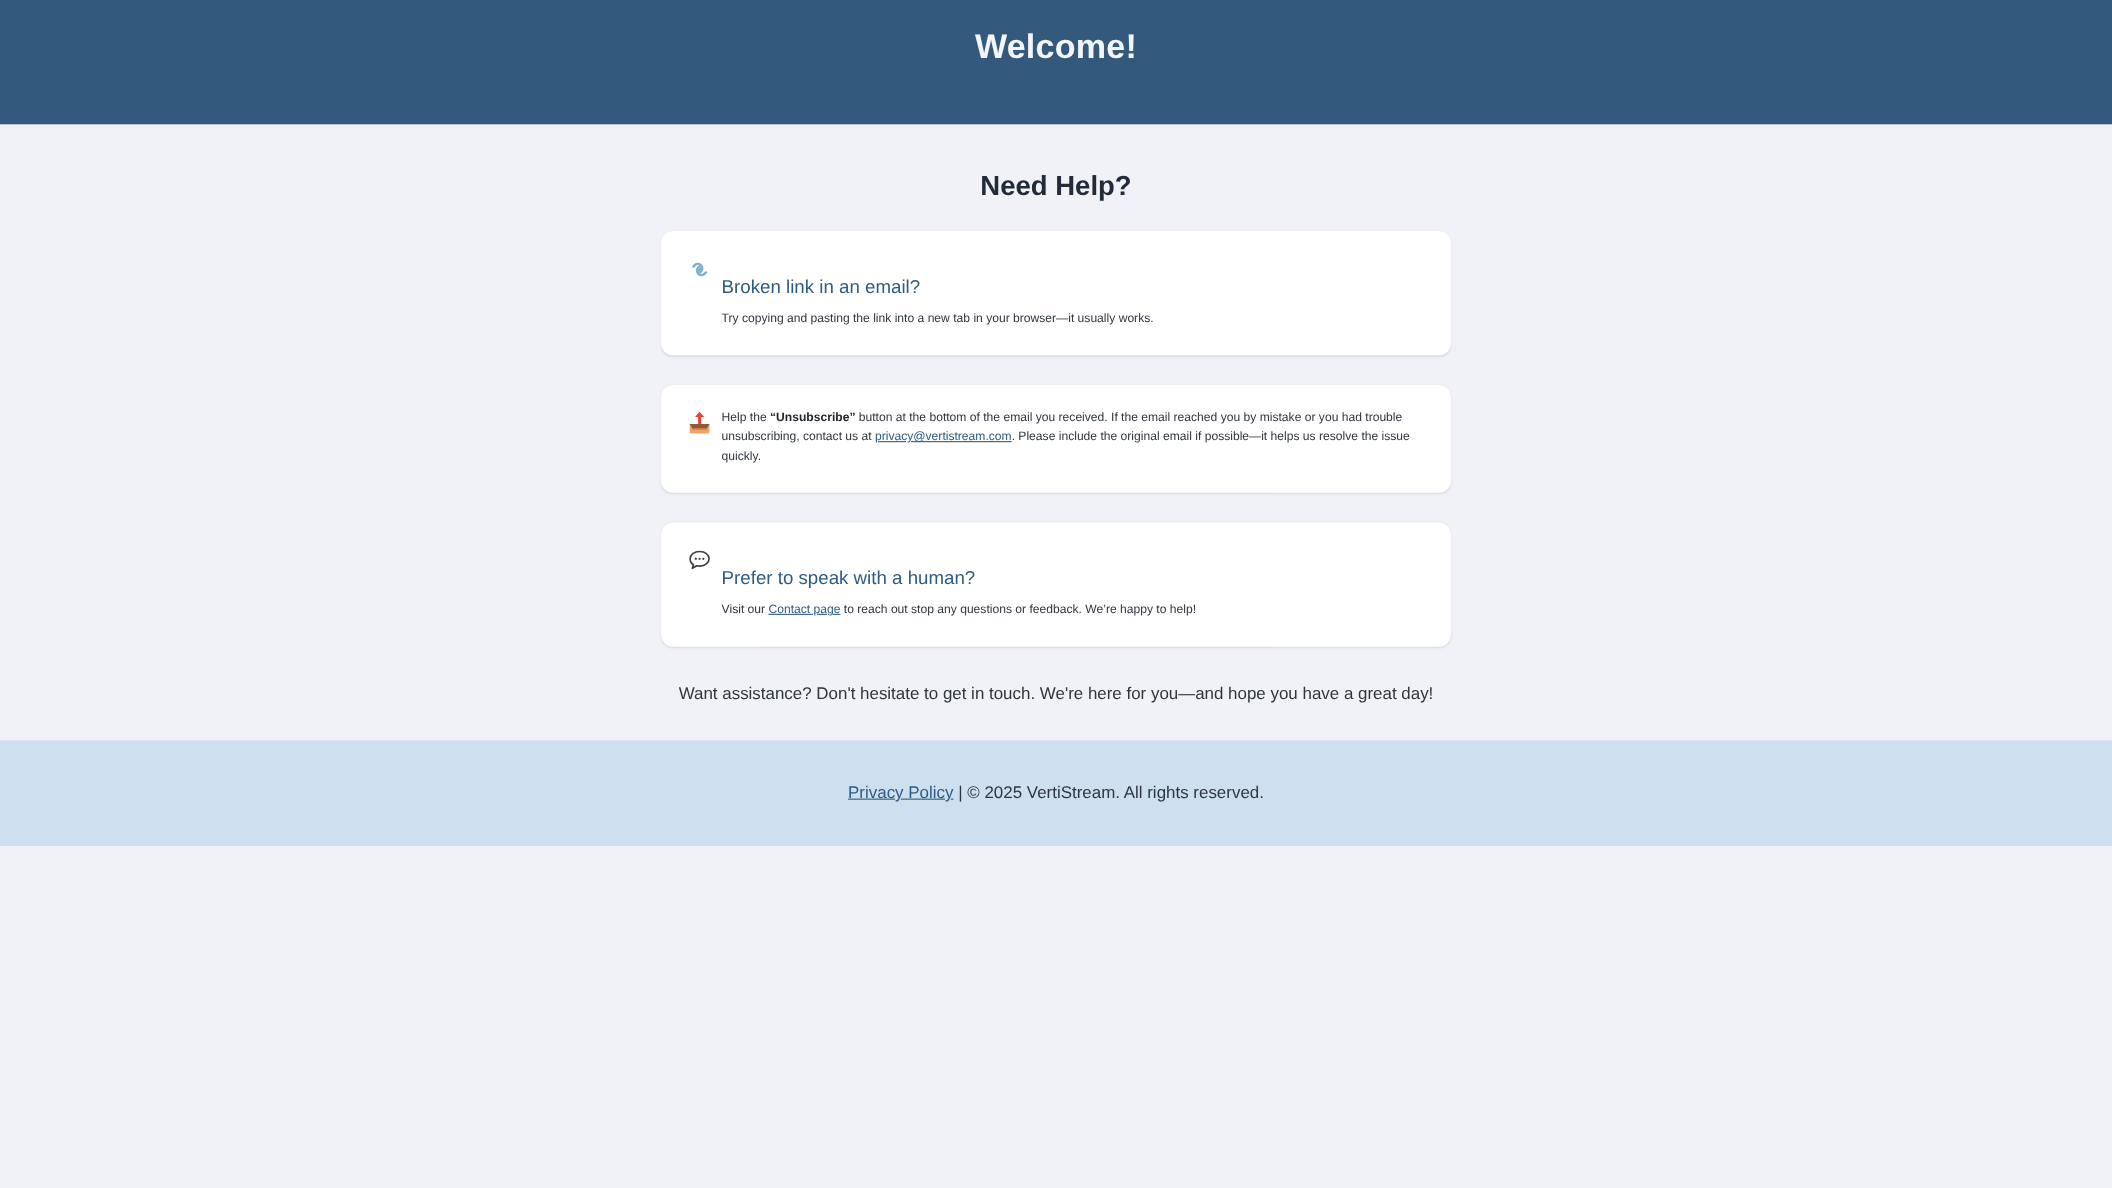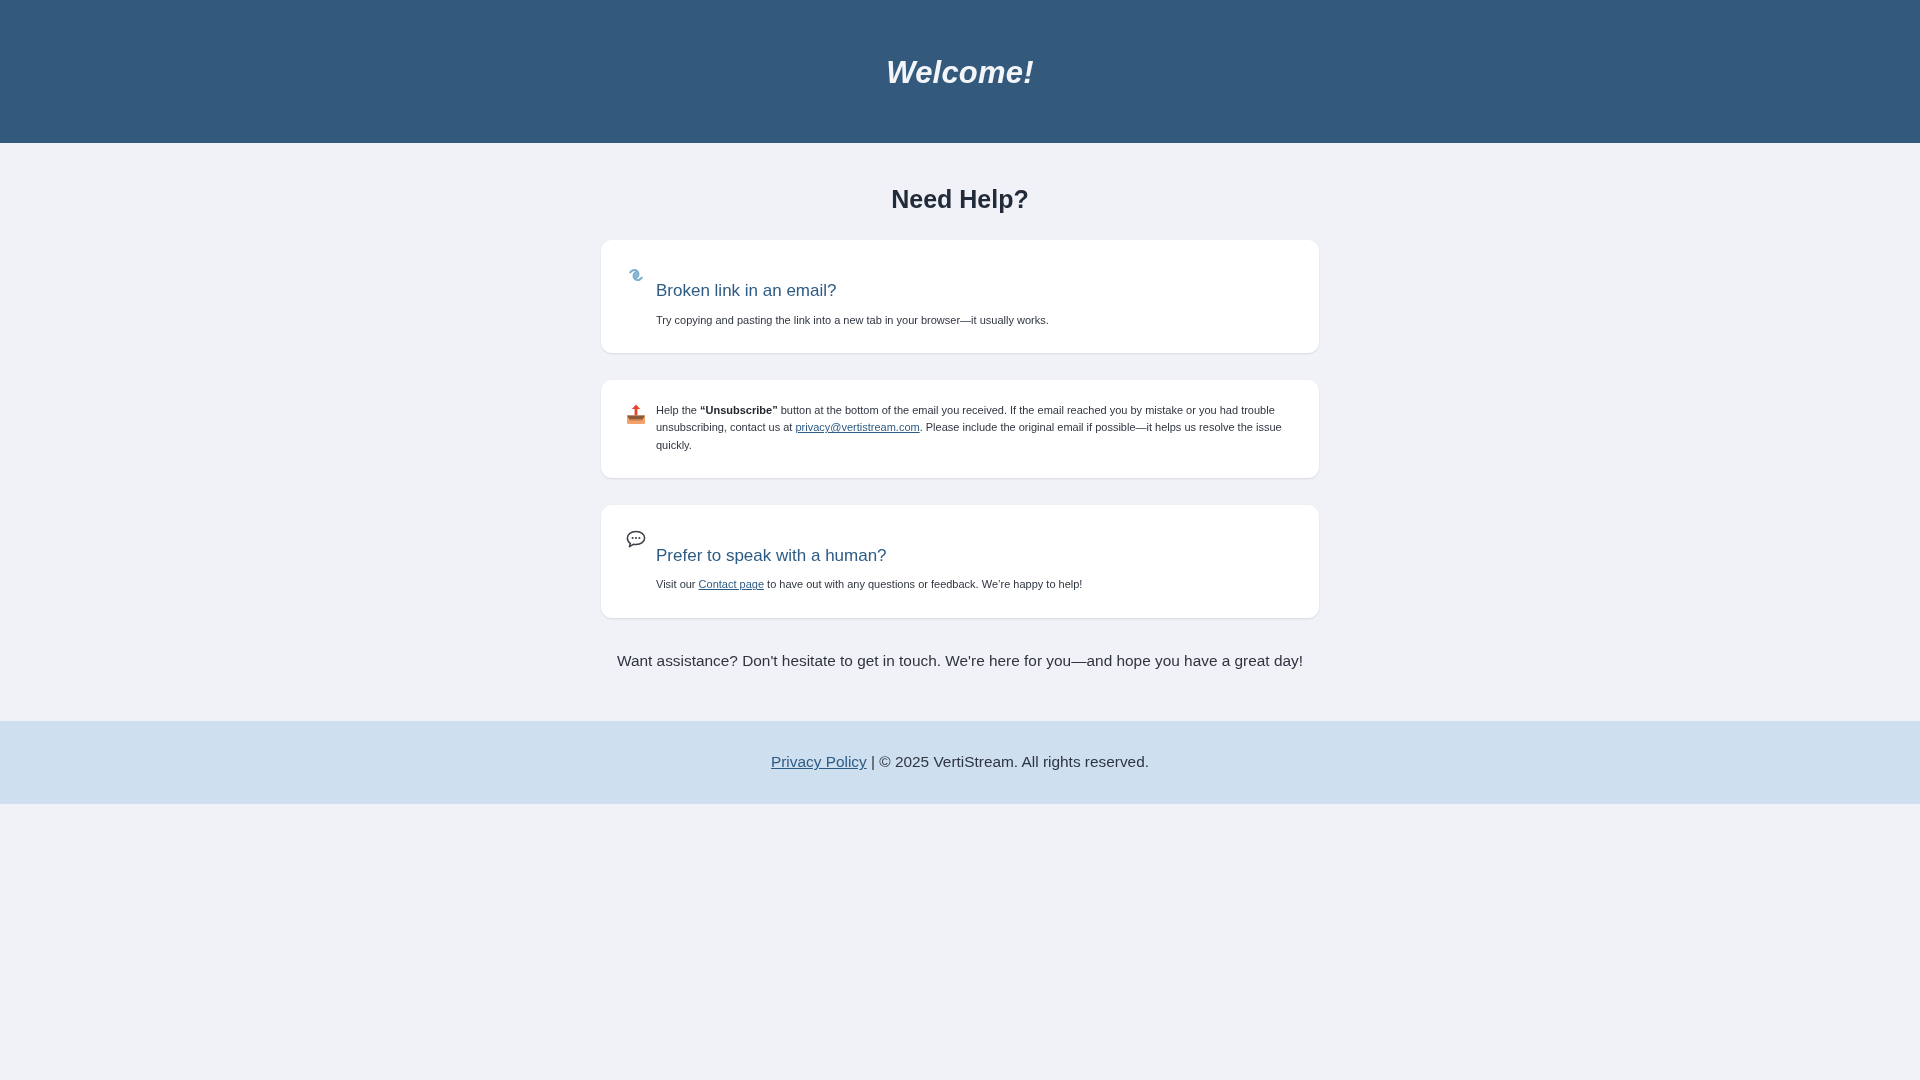--- a/index.html
+++ b/index.html
@@ -9,23 +9,22 @@
     width: 1920px;
     height: 1080px;
     background: #f1f2f7;
     font-family: "Liberation Sans", sans-serif;
     -webkit-font-smoothing: antialiased;
   }
 
   
   .banner {
     background: #33597c;
-    padding: 54px 20px 38px;
+    padding: 24px 20px 38px;
     text-align: center;
-    font-style: italic;
   }
   .banner-title {
     color: #f3f5f8;
     font-size: 31px;
     font-weight: bold;
     line-height: 1.2;
     margin: 0 0 14px 0;
     letter-spacing: 0.2px;
   }
   .banner-sub {
@@ -100,23 +99,23 @@
   .closing {
     text-align: center;
     color: #2f3540;
     font-size: 15.4px;
     margin: 31px 0 0 0;
     line-height: 1.5;
   }
 
   
   .footer {
-    margin-top: 49px;
+    margin-top: 31px;
     background: #cedff0;
-    height: 83px;
+    height: 96px;
     display: flex;
     align-items: center;
     justify-content: center;
   }
   .footer-text {
     color: #2f3540;
     font-size: 15.4px;
   }
   .footer-text a {
     color: #2d5b84;
@@ -173,21 +172,21 @@
       <span class="card-icon">
         <svg width="26" height="26" viewBox="0 0 26 26" aria-hidden="true">
           <path d="M13 4.4c5.0 0 8.6 2.9 8.6 6.6s-3.6 6.6-8.6 6.6c-0.9 0-1.8-0.1-2.6-0.3l-4.0 2.3 1.0-3.2C5.4 15.2 4.4 13.2 4.4 11 4.4 7.3 8.0 4.4 13 4.4z" fill="#ffffff" stroke="#3b3f46" stroke-width="1.5" stroke-linejoin="round"></path>
           <circle cx="9.6" cy="11" r="1.05" fill="#3b3f46"></circle>
           <circle cx="13" cy="11" r="1.05" fill="#3b3f46"></circle>
           <circle cx="16.4" cy="11" r="1.05" fill="#3b3f46"></circle>
         </svg>
       </span>
       <div class="card-body">
         <h3 class="card-head">Prefer to speak with a human?</h3>
-        <p class="card-text"><span>Visit our </span><a class="inline-link" href="#">Contact page</a><span> to have out with any questions or feedback. We’re happy to help!</span></p>
+        <p class="card-text"><span>Visit our </span><a class="inline-link" href="#">Contact page</a><span> to reach out stop any questions or feedback. We’re happy to help!</span></p>
       </div>
     </article>
 
   </section>
 
   <p class="closing">Want assistance? Don't hesitate to get in touch. We're here for you—and hope you have a great day!</p>
 </main>
 
 <footer class="footer">
   <div class="footer-text"><a href="#">Privacy Policy</a><span> | </span><span>© 2025 VertiStream. All rights reserved.</span></div>

